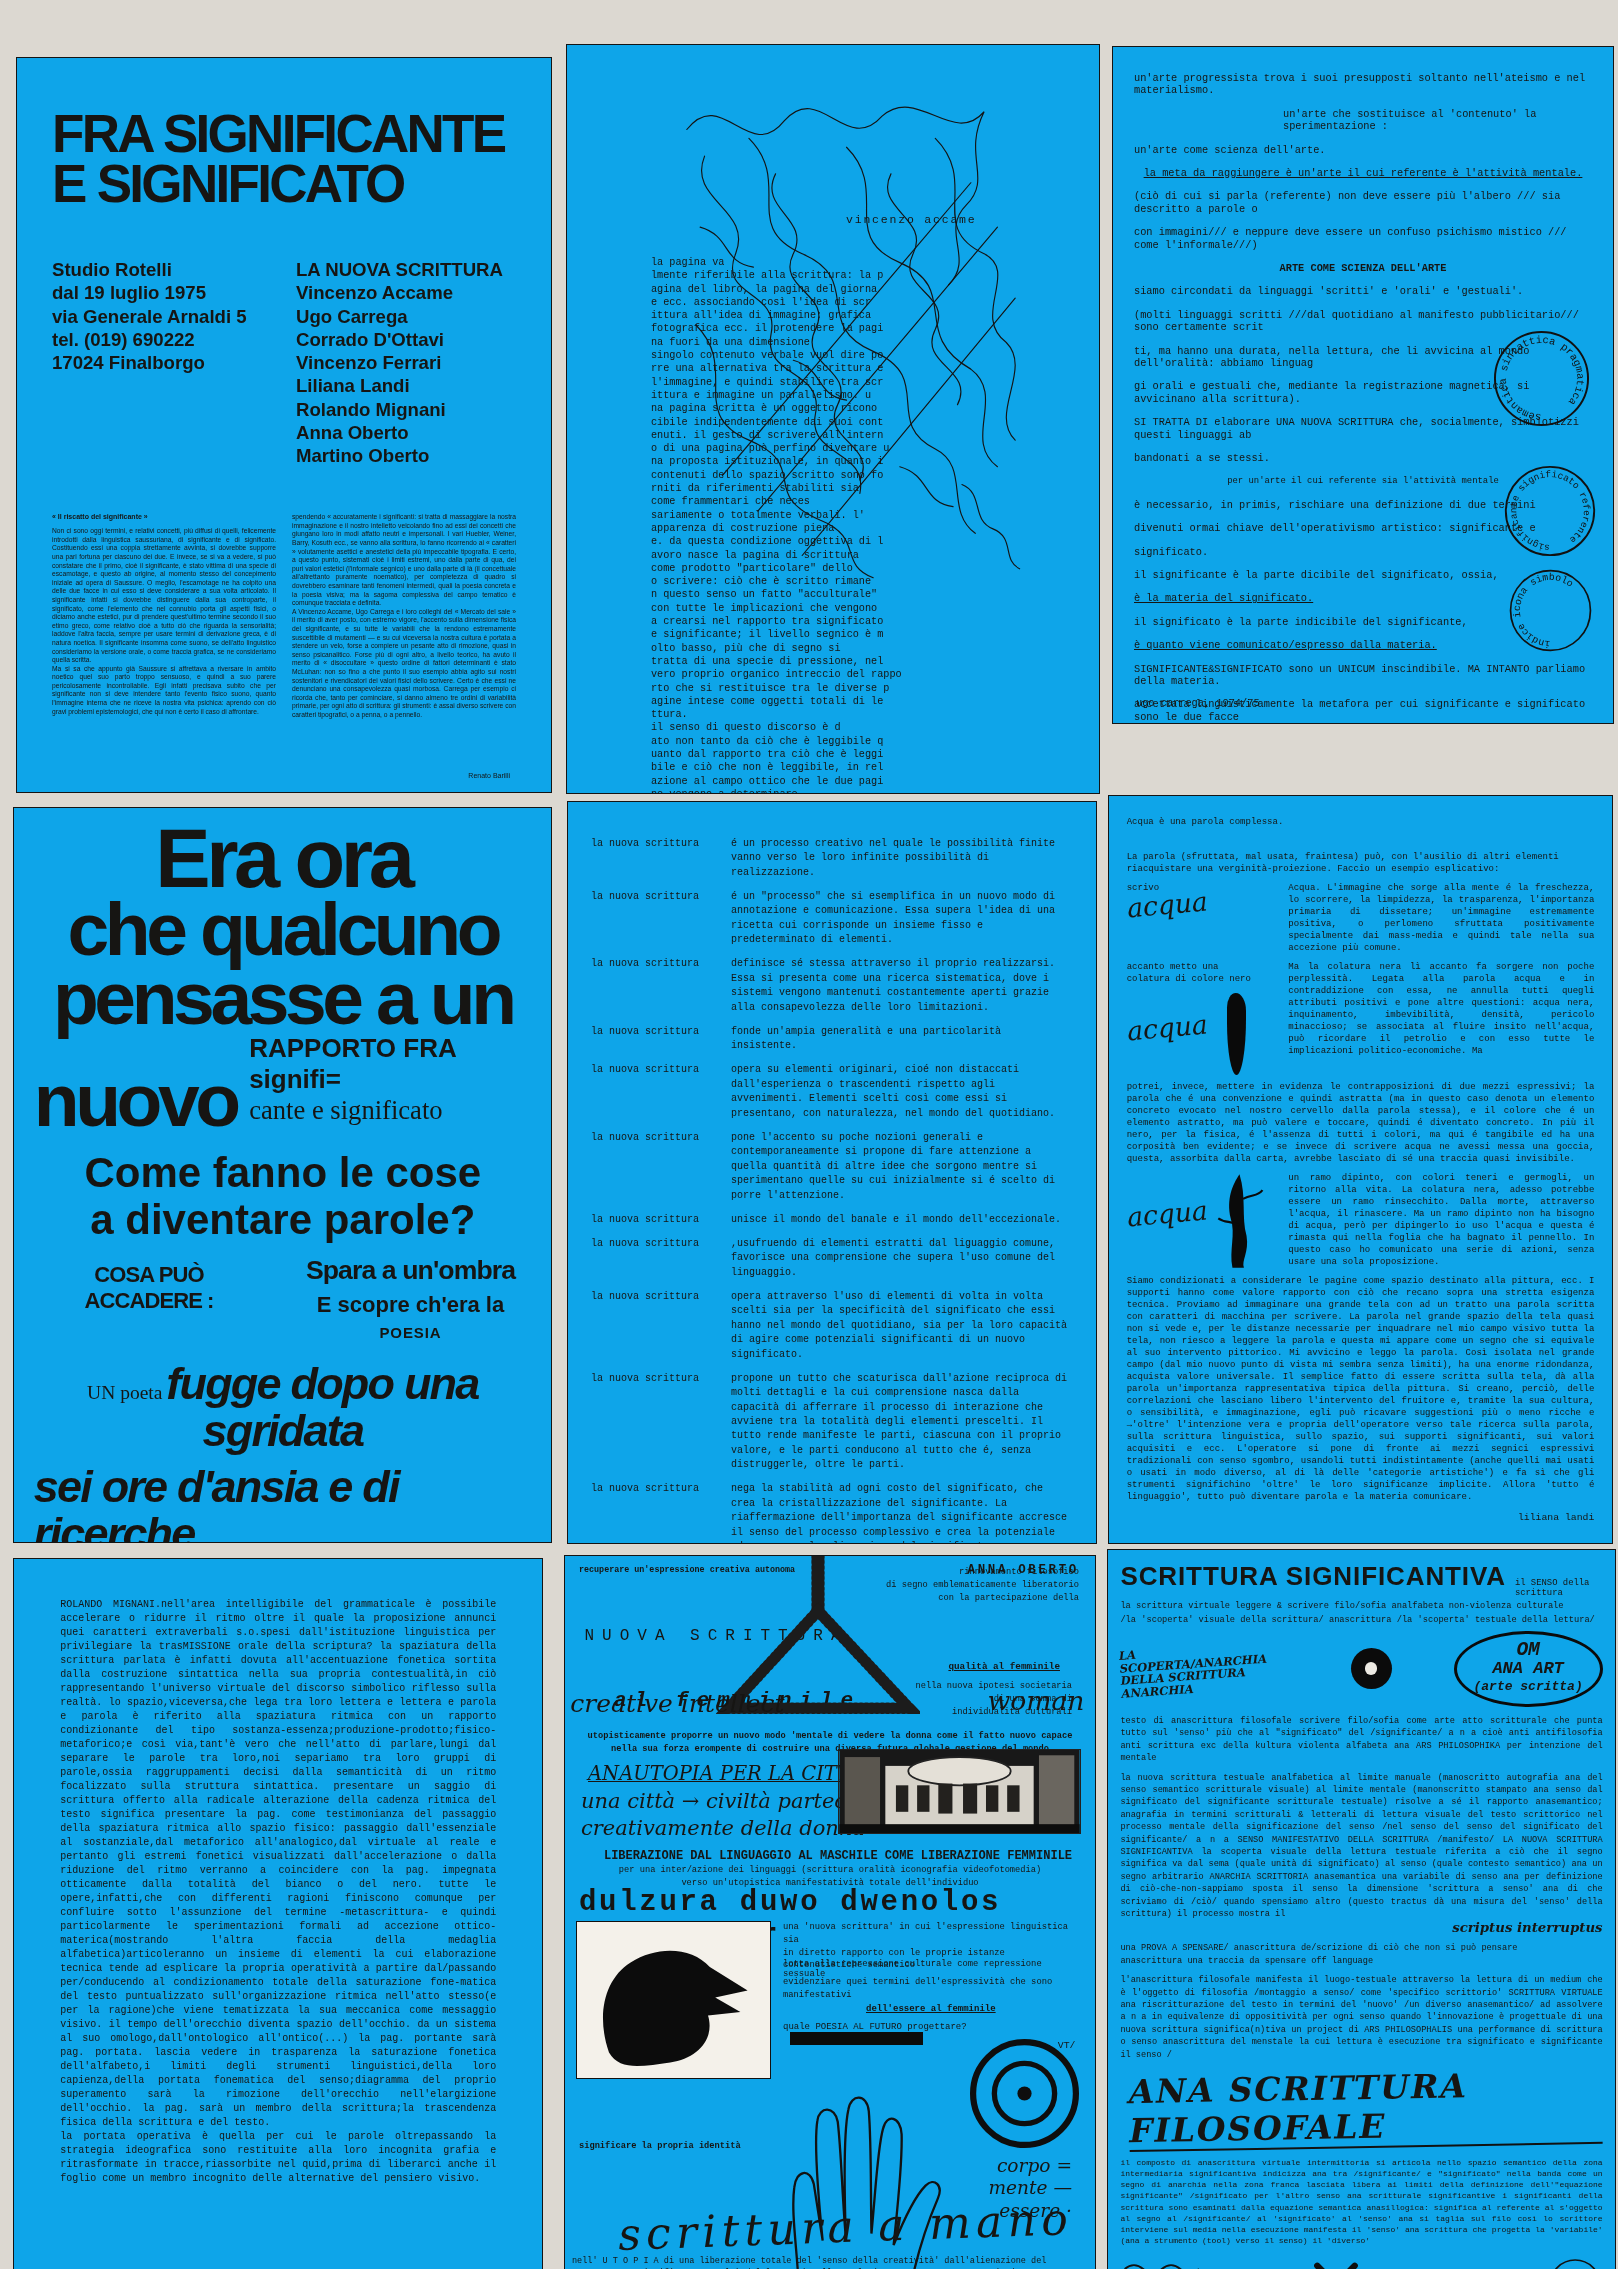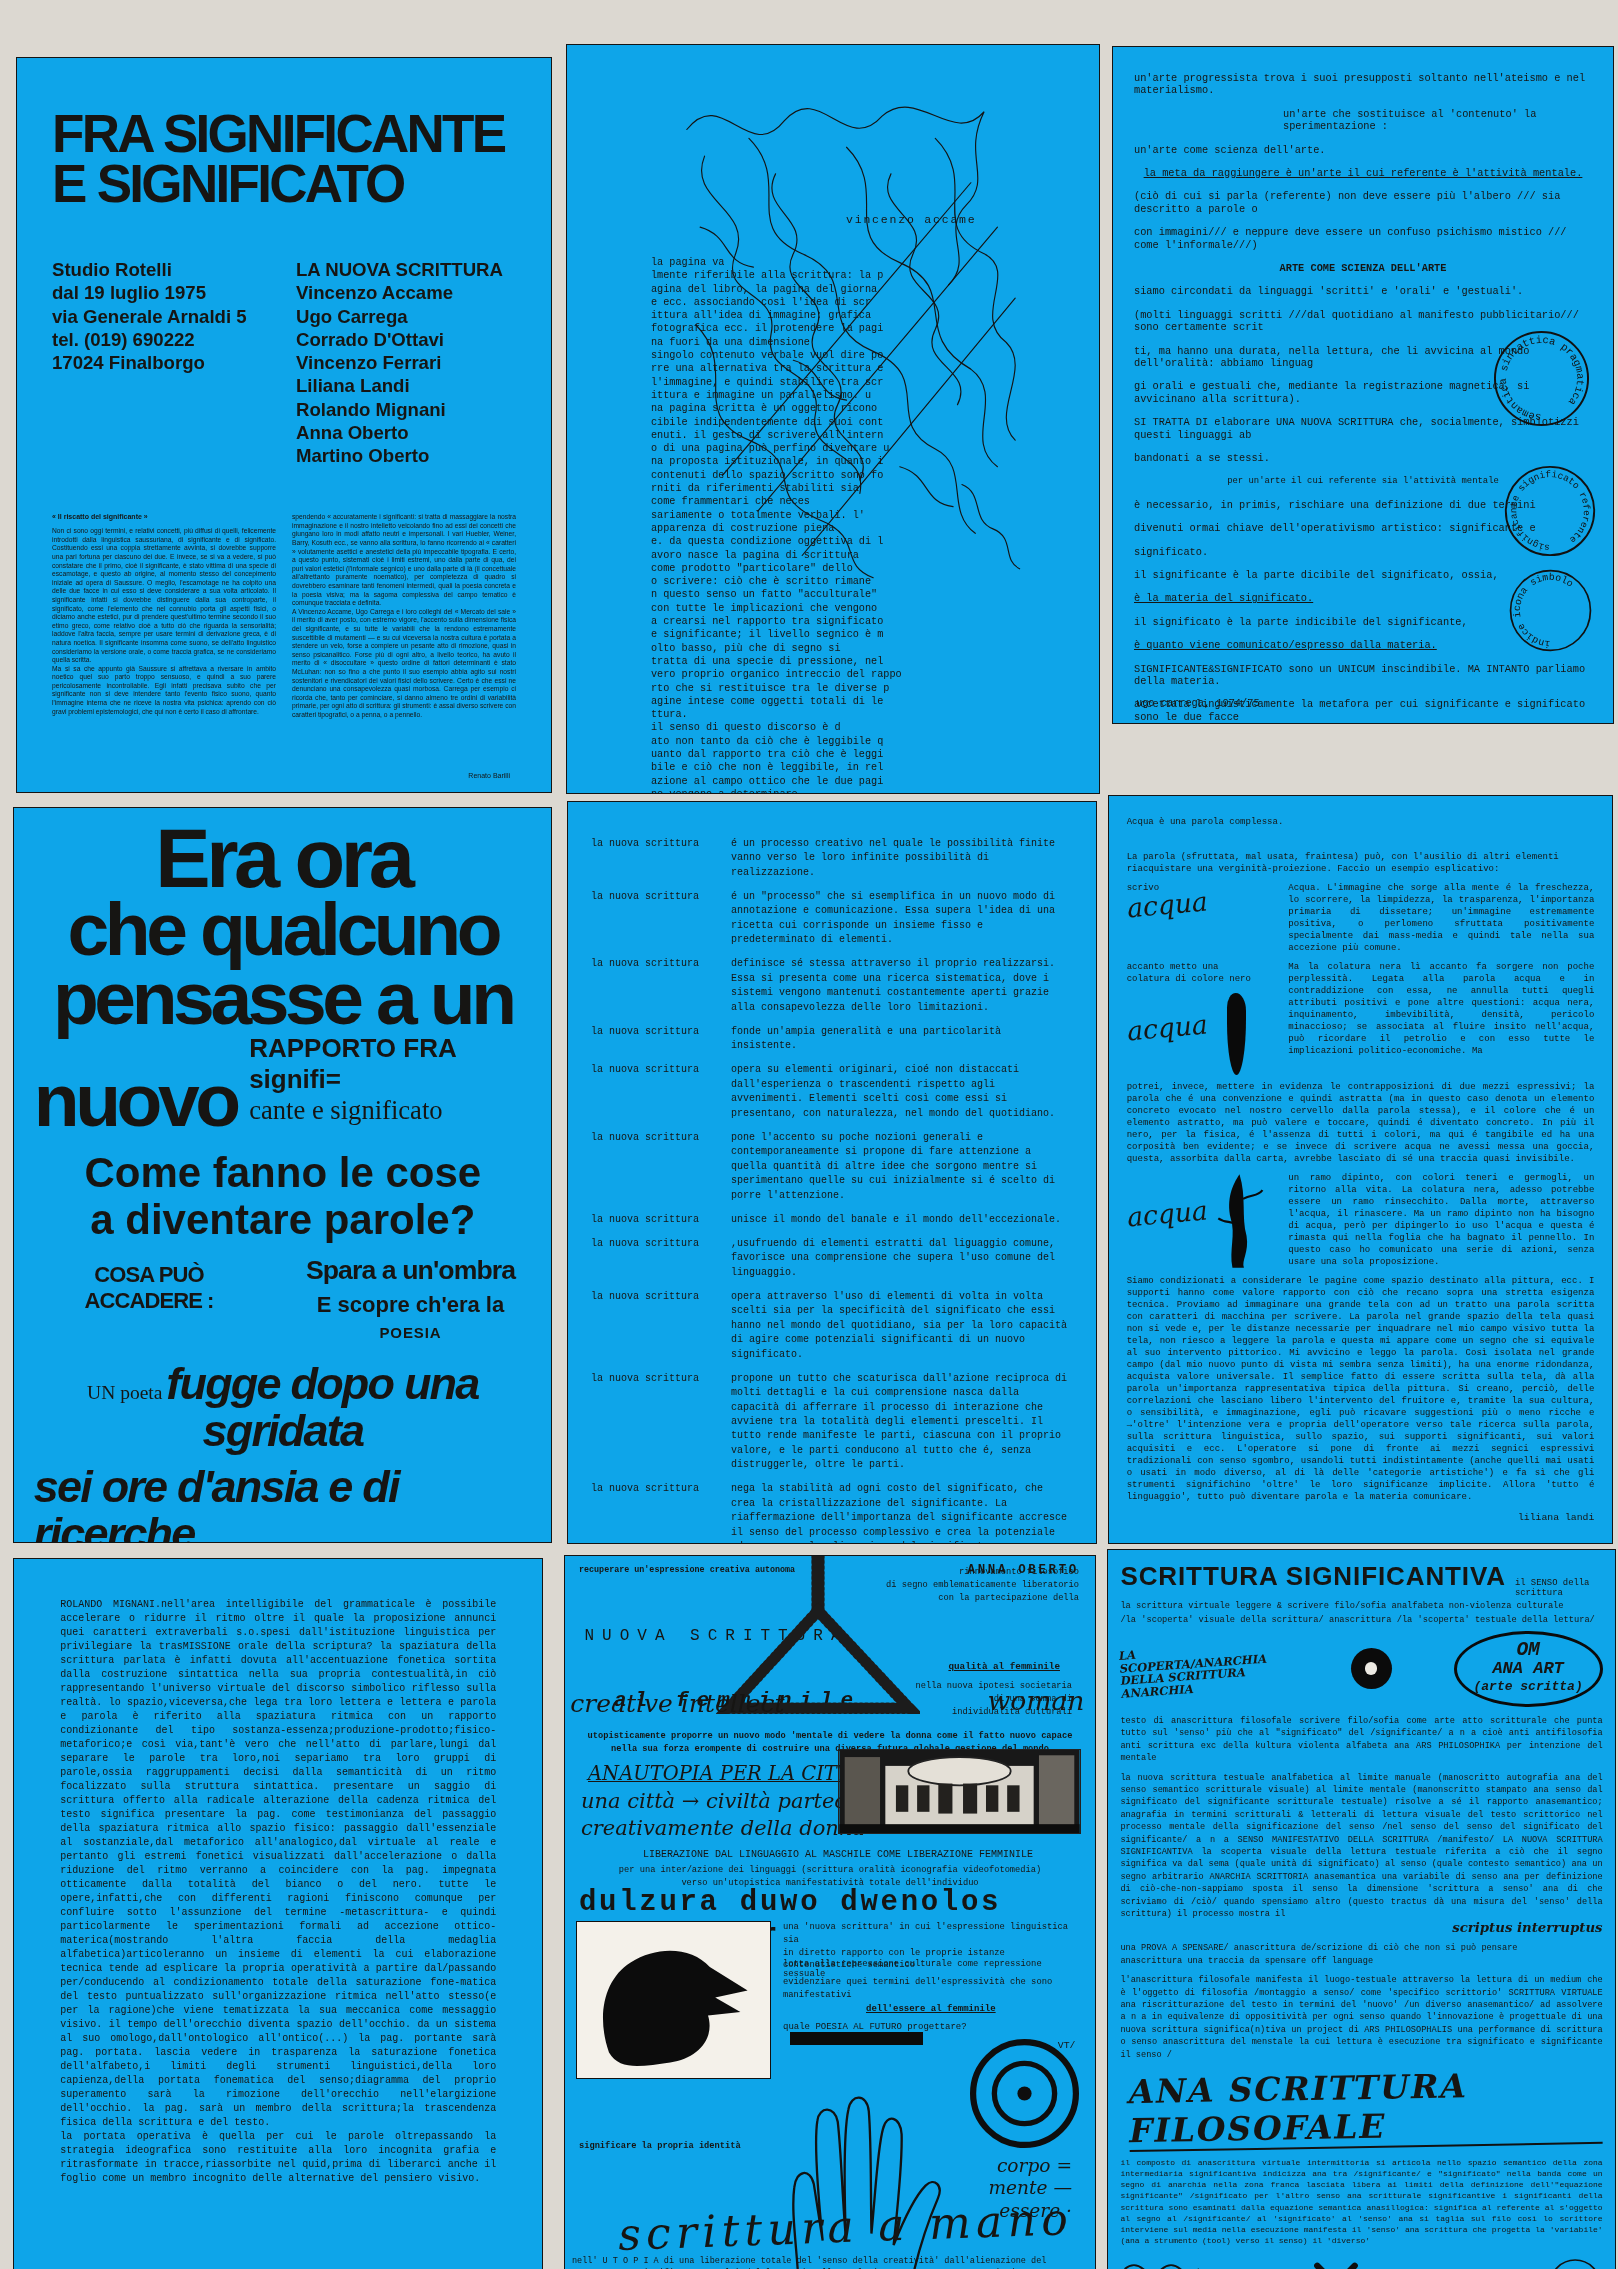--- a/index.html
+++ b/index.html
@@ -91,21 +91,21 @@
   .p8-qual{right:35px;top:105px;font-size:9.3px;font-weight:bold;text-decoration:underline;}
   .p8-sub2{right:23px;top:124px;font-size:8.7px;line-height:1.5;text-align:right;}
   .p8-alfem{left:49px;top:133px;font-size:21px;font-weight:bold;font-style:italic;letter-spacing:8px;}
   .p8-tri{left:151px;top:0px;}
   .p8-creative{left:5.3px;top:133px;font-size:25px;}
   .p8-woman{right:10.6px;top:129px;font-size:26.6px;}
   .p8-uto{left:7px;right:7px;top:174px;font-size:8.7px;font-weight:bold;text-align:center;line-height:1.45;}
   .p8-anautopia{left:23px;top:206px;font-size:19.5px;text-decoration:underline;}
   .p8-citta{left:16px;top:232px;font-size:21px;line-height:1.3;}
   .p8-photo{right:14px;top:193px;border:0.9px solid #222;}
-  .p8-lib{left:16px;right:0;top:293px;font-size:10px;font-weight:normal;text-align:center;}
+  .p8-lib{left:16px;right:0;top:293px;font-size:12px;font-weight:bold;text-align:center;}
   .p8-inter{left:0;right:0;top:308px;font-size:8.7px;text-align:center;line-height:1.5;}
   .p8-dulzura{left:14px;top:330px;font-size:29px;font-weight:bold;letter-spacing:2.7px;}
   .p8-silbox{left:10.6px;top:365px;width:193px;height:156px;border:1.8px solid #111;background:#f4f1ea;}
   .p8-nuova2{left:218px;top:365px;width:298px;font-size:8.8px;line-height:1.45;}
   .p8-lotta{left:218px;top:403px;width:298px;font-size:8.8px;}
   .p8-evid{left:218px;top:420px;width:298px;font-size:8.8px;line-height:1.45;}
   .p8-essere{left:301px;top:448px;font-size:9px;font-weight:bold;text-decoration:underline;}
   .p8-quale{left:218px;top:466px;font-size:9px;}
   .redact{display:inline-block;width:133px;height:13.3px;background:#0b0b0b;vertical-align:middle;margin-left:7px;}
   .p8-vt{right:19.5px;top:484px;font-size:9.8px;}

